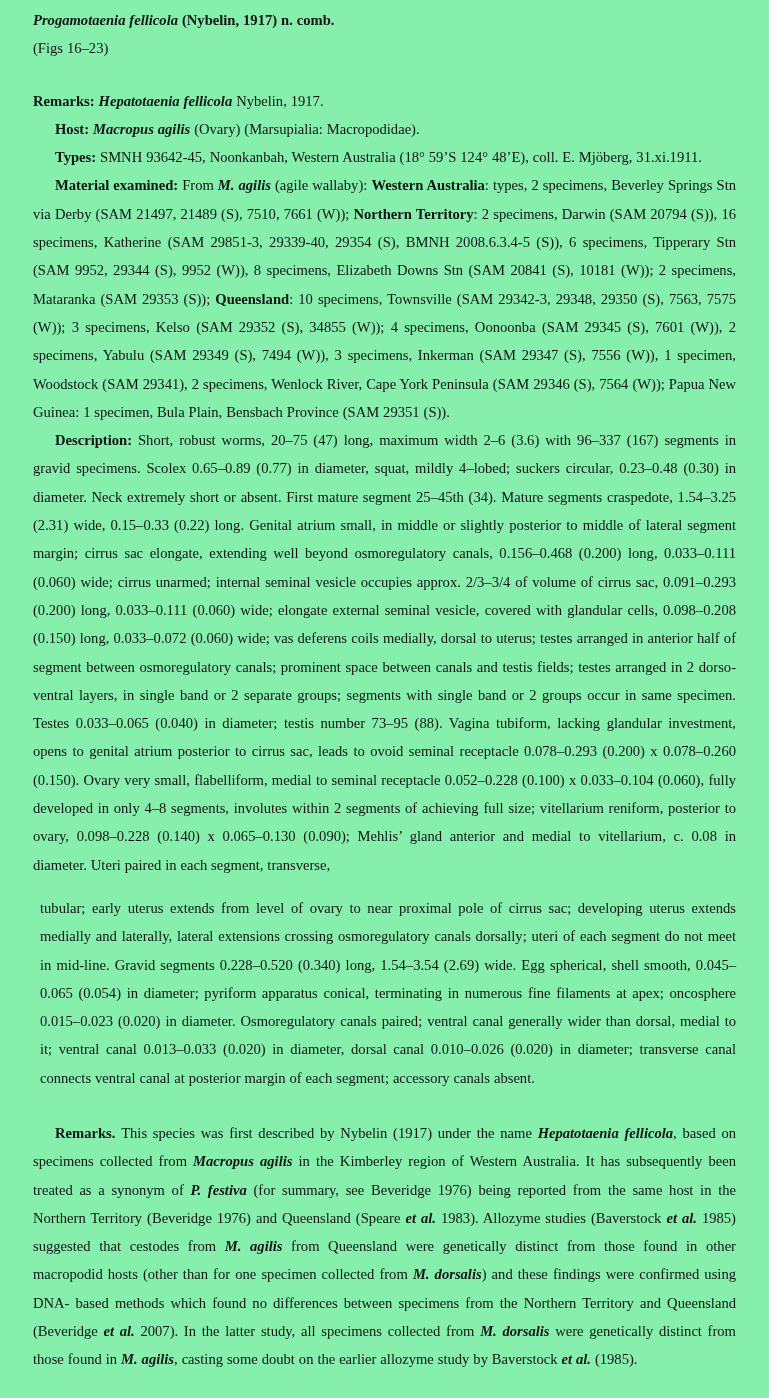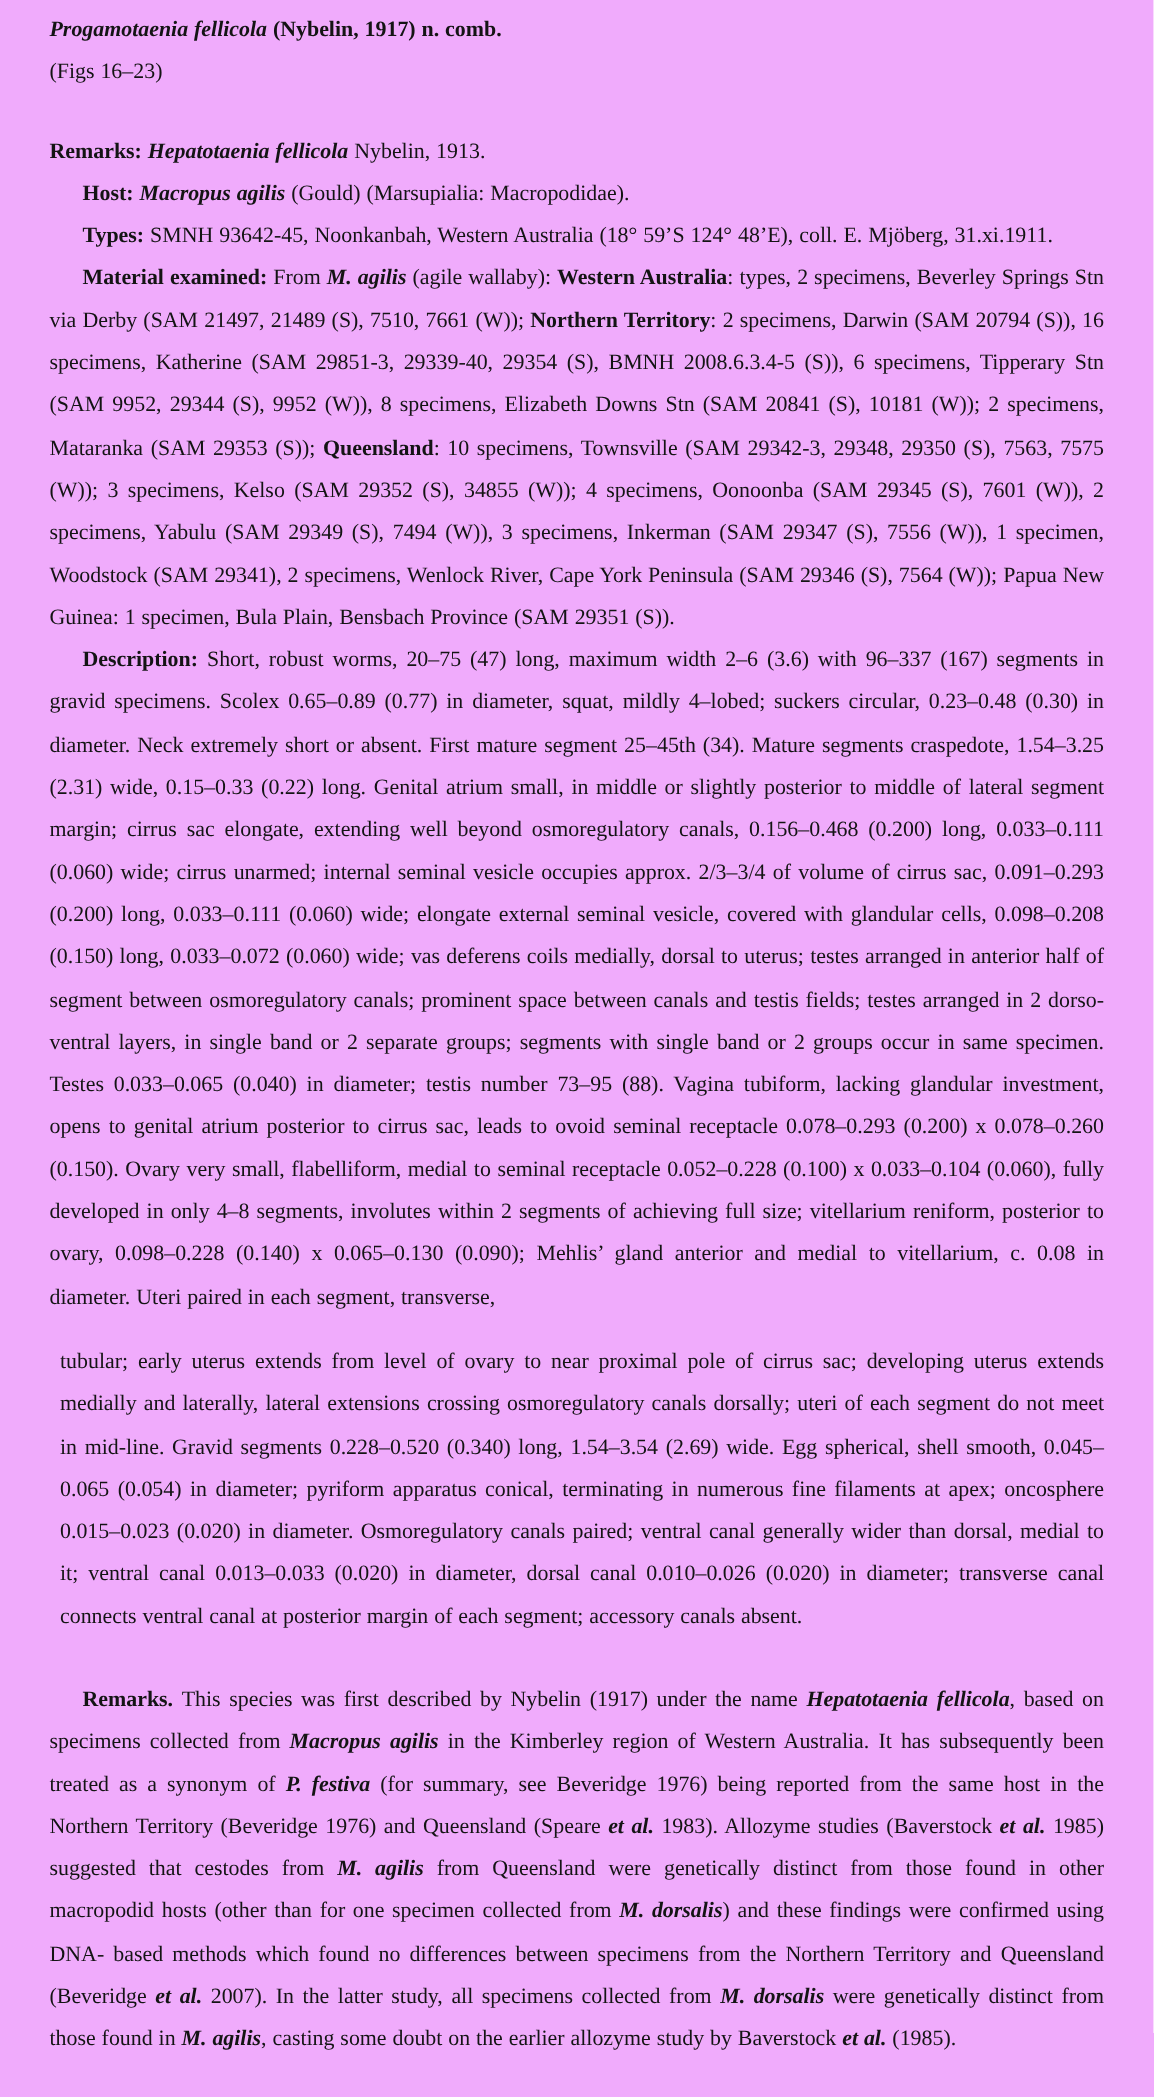--- a/index.html
+++ b/index.html
@@ -27,25 +27,25 @@
   }
   .para.indent {
     text-indent: 22px;
   }
   .it { font-style: italic; font-weight: bold; }
   .bd { font-weight: bold; }
 </style>
 </head>
 <body>
 
-<div class="page" style="background: #f0abfc; color: rgb(20, 20, 20);">
+<div class="page" style="background: #86efac; color: rgb(20, 20, 20);">
   <div class="doc">
       <p class="para heading"><span class="it bd">Progamotaenia fellicola</span><span class="bd"> (Nybelin, 1917) n. comb.</span></p>
       <p class="para heading"><span>(Figs 16–23)</span></p>
-      <p class="para" style="margin-top: 24px;"><span class="bd">Remarks: </span><span class="it">Hepatotaenia fellicola</span><span> Nybelin, 1913.</span></p>
-      <p class="para indent"><span class="bd">Host: </span><span class="it">Macropus agilis</span><span> (Gould) (Marsupialia: Macropodidae).</span></p>
+      <p class="para" style="margin-top: 24px;"><span class="bd">Remarks: </span><span class="it">Hepatotaenia fellicola</span><span> Nybelin, 1917.</span></p>
+      <p class="para indent"><span class="bd">Host: </span><span class="it">Macropus agilis</span><span> (Ovary) (Marsupialia: Macropodidae).</span></p>
       <p class="para indent"><span class="bd">Types: </span><span>SMNH 93642-45, Noonkanbah, Western Australia (18° 59’S 124° 48’E), coll. E. Mjöberg, 31.xi.1911.</span></p>
       <p class="para indent"><span class="bd">Material examined: </span><span>From </span><span class="it">M. agilis</span><span> (agile wallaby): </span><span class="bd">Western Australia</span><span>: types, 2 specimens, Beverley Springs Stn via Derby (SAM 21497, 21489 (S), 7510, 7661 (W)); </span><span class="bd">Northern Territory</span><span>: 2 specimens, Darwin (SAM 20794 (S)), 16 specimens, Katherine (SAM 29851-3, 29339-40, 29354 (S), BMNH 2008.6.3.4-5 (S)), 6 specimens, Tipperary Stn (SAM 9952, 29344 (S), 9952 (W)), 8 specimens, Elizabeth Downs Stn (SAM 20841 (S), 10181 (W)); 2 specimens, Mataranka (SAM 29353 (S)); </span><span class="bd">Queensland</span><span>: 10 specimens, Townsville (SAM 29342-3, 29348, 29350 (S), 7563, 7575 (W)); 3 specimens, Kelso (SAM 29352 (S), 34855 (W)); 4 specimens, Oonoonba (SAM 29345 (S), 7601 (W)), 2 specimens, Yabulu (SAM 29349 (S), 7494 (W)), 3 specimens, Inkerman (SAM 29347 (S), 7556 (W)), 1 specimen, Woodstock (SAM 29341), 2 specimens, Wenlock River, Cape York Peninsula (SAM 29346 (S), 7564 (W)); Papua New Guinea: 1 specimen, Bula Plain, Bensbach Province (SAM 29351 (S)).</span></p>
       <p class="para indent"><span class="bd">Description: </span><span>Short, robust worms, 20–75 (47) long, maximum width 2–6 (3.6) with 96–337 (167) segments in gravid specimens. Scolex 0.65–0.89 (0.77) in diameter, squat, mildly 4–lobed; suckers circular, 0.23–0.48 (0.30) in diameter. Neck extremely short or absent. First mature segment 25–45th (34). Mature segments craspedote, 1.54–3.25 (2.31) wide, 0.15–0.33 (0.22) long. Genital atrium small, in middle or slightly posterior to middle of lateral segment margin; cirrus sac elongate, extending well beyond osmoregulatory canals, 0.156–0.468 (0.200) long, 0.033–0.111 (0.060) wide; cirrus unarmed; internal seminal vesicle occupies approx. 2/3–3/4 of volume of cirrus sac, 0.091–0.293 (0.200) long, 0.033–0.111 (0.060) wide; elongate external seminal vesicle, covered with glandular cells, 0.098–0.208 (0.150) long, 0.033–0.072 (0.060) wide; vas deferens coils medially, dorsal to uterus; testes arranged in anterior half of segment between osmoregulatory canals; prominent space between canals and testis fields; testes arranged in 2 dorso-ventral layers, in single band or 2 separate groups; segments with single band or 2 groups occur in same specimen. Testes 0.033–0.065 (0.040) in diameter; testis number 73–95 (88). Vagina tubiform, lacking glandular investment, opens to genital atrium posterior to cirrus sac, leads to ovoid seminal receptacle 0.078–0.293 (0.200) x 0.078–0.260 (0.150). Ovary very small, flabelliform, medial to seminal receptacle 0.052–0.228 (0.100) x 0.033–0.104 (0.060), fully developed in only 4–8 segments, involutes within 2 segments of achieving full size; vitellarium reniform, posterior to ovary, 0.098–0.228 (0.140) x 0.065–0.130 (0.090); Mehlis’ gland anterior and medial to vitellarium, c. 0.08 in diameter. Uteri paired in each segment, transverse,</span></p>
       <p class="para" style="margin-top: 15px; padding-left: 7px;"><span>tubular; early uterus extends from level of ovary to near proximal pole of cirrus sac; developing uterus extends medially and laterally, lateral extensions crossing osmoregulatory canals dorsally; uteri of each segment do not meet in mid-line. Gravid segments 0.228–0.520 (0.340) long, 1.54–3.54 (2.69) wide. Egg spherical, shell smooth, 0.045–0.065 (0.054) in diameter; pyriform apparatus conical, terminating in numerous fine filaments at apex; oncosphere 0.015–0.023 (0.020) in diameter. Osmoregulatory canals paired; ventral canal generally wider than dorsal, medial to it; ventral canal 0.013–0.033 (0.020) in diameter, dorsal canal 0.010–0.026 (0.020) in diameter; transverse canal connects ventral canal at posterior margin of each segment; accessory canals absent.</span></p>
       <p class="para indent" style="margin-top: 27px;"><span class="bd">Remarks. </span><span>This species was first described by Nybelin (1917) under the name </span><span class="it">Hepatotaenia fellicola</span><span>, based on specimens collected from </span><span class="it">Macropus agilis</span><span> in the Kimberley region of Western Australia. It has subsequently been treated as a synonym of </span><span class="it">P. festiva</span><span> (for summary, see Beveridge 1976) being reported from the same host in the Northern Territory (Beveridge 1976) and Queensland (Speare </span><span class="it">et al.</span><span> 1983). Allozyme studies (Baverstock </span><span class="it">et al.</span><span> 1985) suggested that cestodes from </span><span class="it">M. agilis</span><span> from Queensland were genetically distinct from those found in other macropodid hosts (other than for one specimen collected from </span><span class="it">M. dorsalis</span><span>) and these findings were confirmed using DNA- based methods which found no differences between specimens from the Northern Territory and Queensland (Beveridge </span><span class="it">et al.</span><span> 2007). In the latter study, all specimens collected from </span><span class="it">M. dorsalis</span><span> were genetically distinct from those found in </span><span class="it">M. agilis</span><span>, casting some doubt on the earlier allozyme study by Baverstock </span><span class="it">et al.</span><span> (1985).</span></p>
     </div>
 </div>
 
 </body></html>

